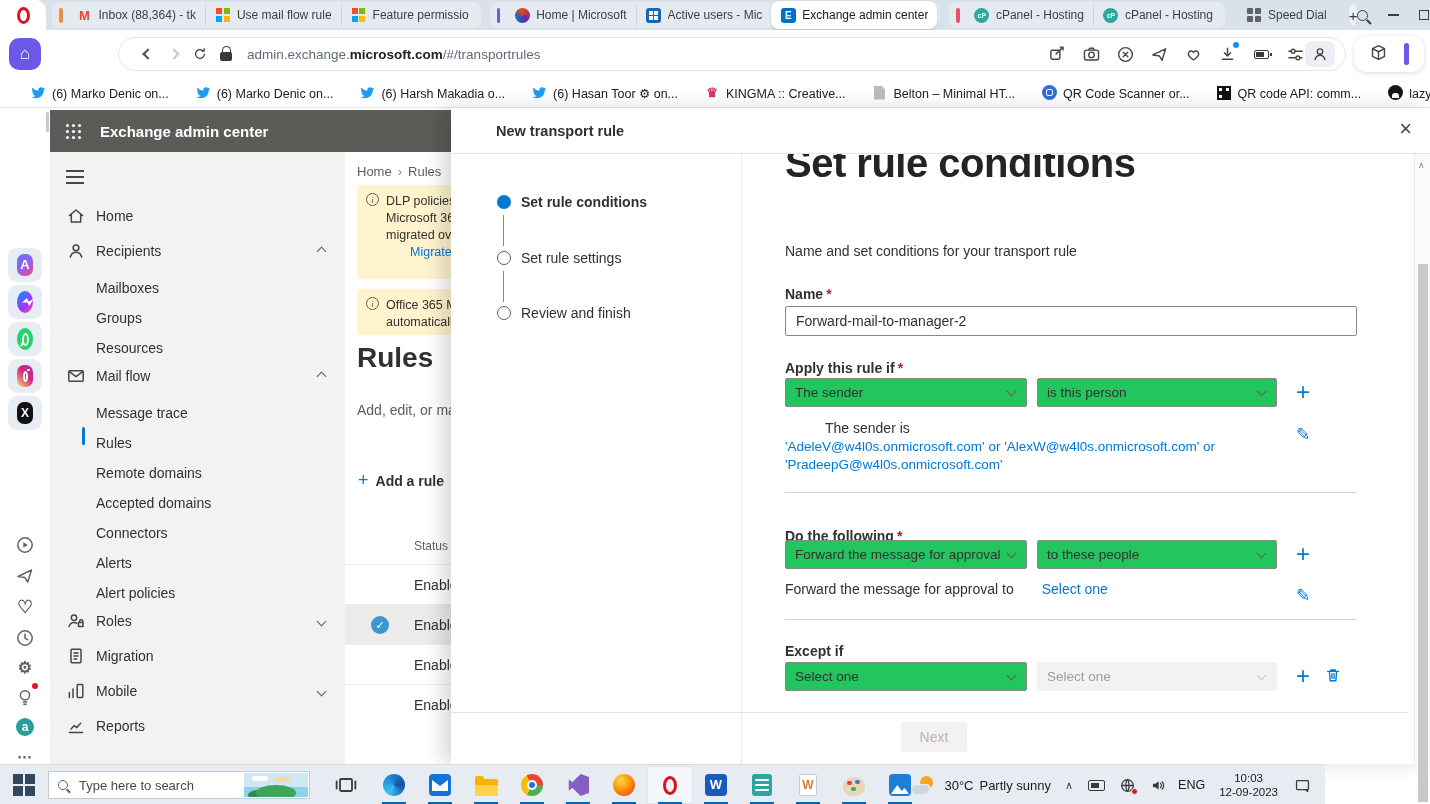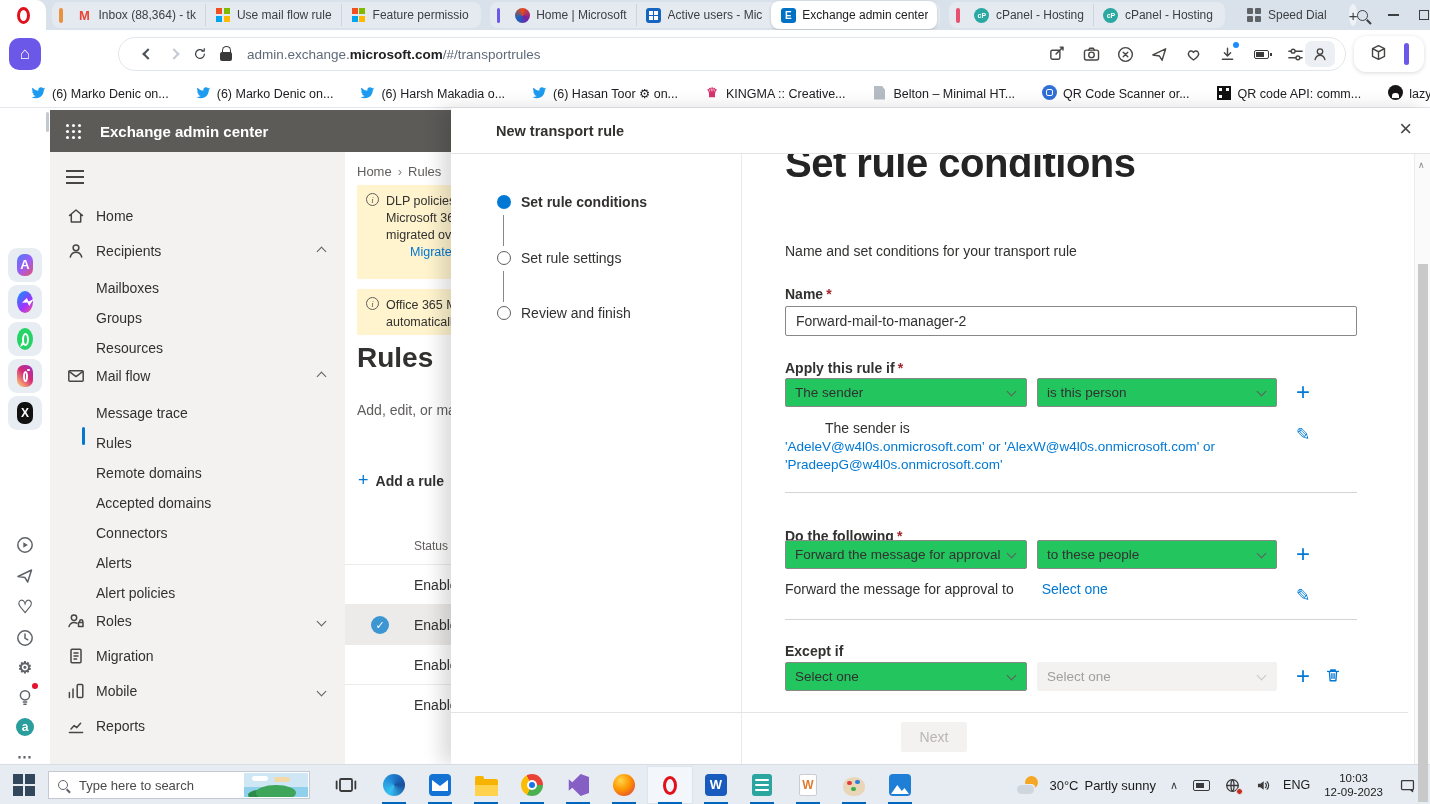--- a/index.html
+++ b/index.html
@@ -173,21 +173,21 @@
   .fwdline .blink{color:#0078d4;}
   .trash{position:absolute;z-index:2;width:18px;height:18px;}
   .trash svg{width:18px;height:18px;}
   .dlg-footer-line{position:absolute;left:0;top:604px;width:957px;height:1px;background:#e6e4e2;z-index:2;}
   .nextbtn{position:absolute;left:450px;top:614px;width:66px;height:30px;background:#f3f2f1;color:#b8b5b2;border:none;border-radius:2px;font-size:14px;font-family:"Liberation Sans",sans-serif;z-index:2;}
   .dscroll{position:absolute;right:0;top:46px;bottom:0;width:16px;background:#fafafa;border-left:1px solid #ececec;z-index:4;}
   .dscroll .caret{position:absolute;left:3px;top:6px;font-size:9px;color:#8a8886;}
   .dthumb{position:absolute;left:3px;top:110px;width:10px;height:538px;background:#c9c9c9;}
 
   
-  .taskbar{position:absolute;left:0;top:764px;width:1430px;height:40px;background:#e7ecf2;border-top:1px solid #d6dde5;}
+  .taskbar{position:absolute;left:0;top:764px;width:1325px;height:40px;background:#e7ecf2;border-top:1px solid #d6dde5;}
   .winlogo{position:absolute;left:13px;top:9px;display:grid;grid-template-columns:10px 10px;gap:2px;}
   .winlogo u{width:10px;height:10px;background:#32475c;}
   .tsearch{position:absolute;left:48px;top:6px;width:262px;height:28px;background:#fff;border:1px solid #c3cad3;display:flex;align-items:center;padding-left:9px;position:absolute;}
   .tsearch input{border:none;outline:none;font-size:13px;color:#444;margin-left:9px;width:130px;font-family:"Liberation Sans",sans-serif;background:transparent;}
   .tsearch input::placeholder{color:#4a4a4a;opacity:1;}
   .sbweather{position:absolute;right:1px;top:1px;bottom:1px;width:64px;background:linear-gradient(180deg,#cfe6f4 0 60%,#8fd0ec 60%);overflow:hidden;}
   .sbweather::after{content:"";position:absolute;left:12px;bottom:-4px;width:40px;height:16px;background:#3da65a;border-radius:50%;box-shadow:-10px 2px 0 -2px #2e8c4a;}
   .sbweather::before{content:"";position:absolute;left:8px;top:3px;width:16px;height:5px;border-radius:4px;background:#fff;box-shadow:22px 1px 0 #f3d9a8;}
   .magic2{width:10px;height:10px;border:1.6px solid #5f6368;border-radius:50%;position:relative;flex:none;}
   .magic2::after{content:"";position:absolute;right:-4px;bottom:-3px;width:5px;height:1.6px;background:#5f6368;transform:rotate(45deg);}

